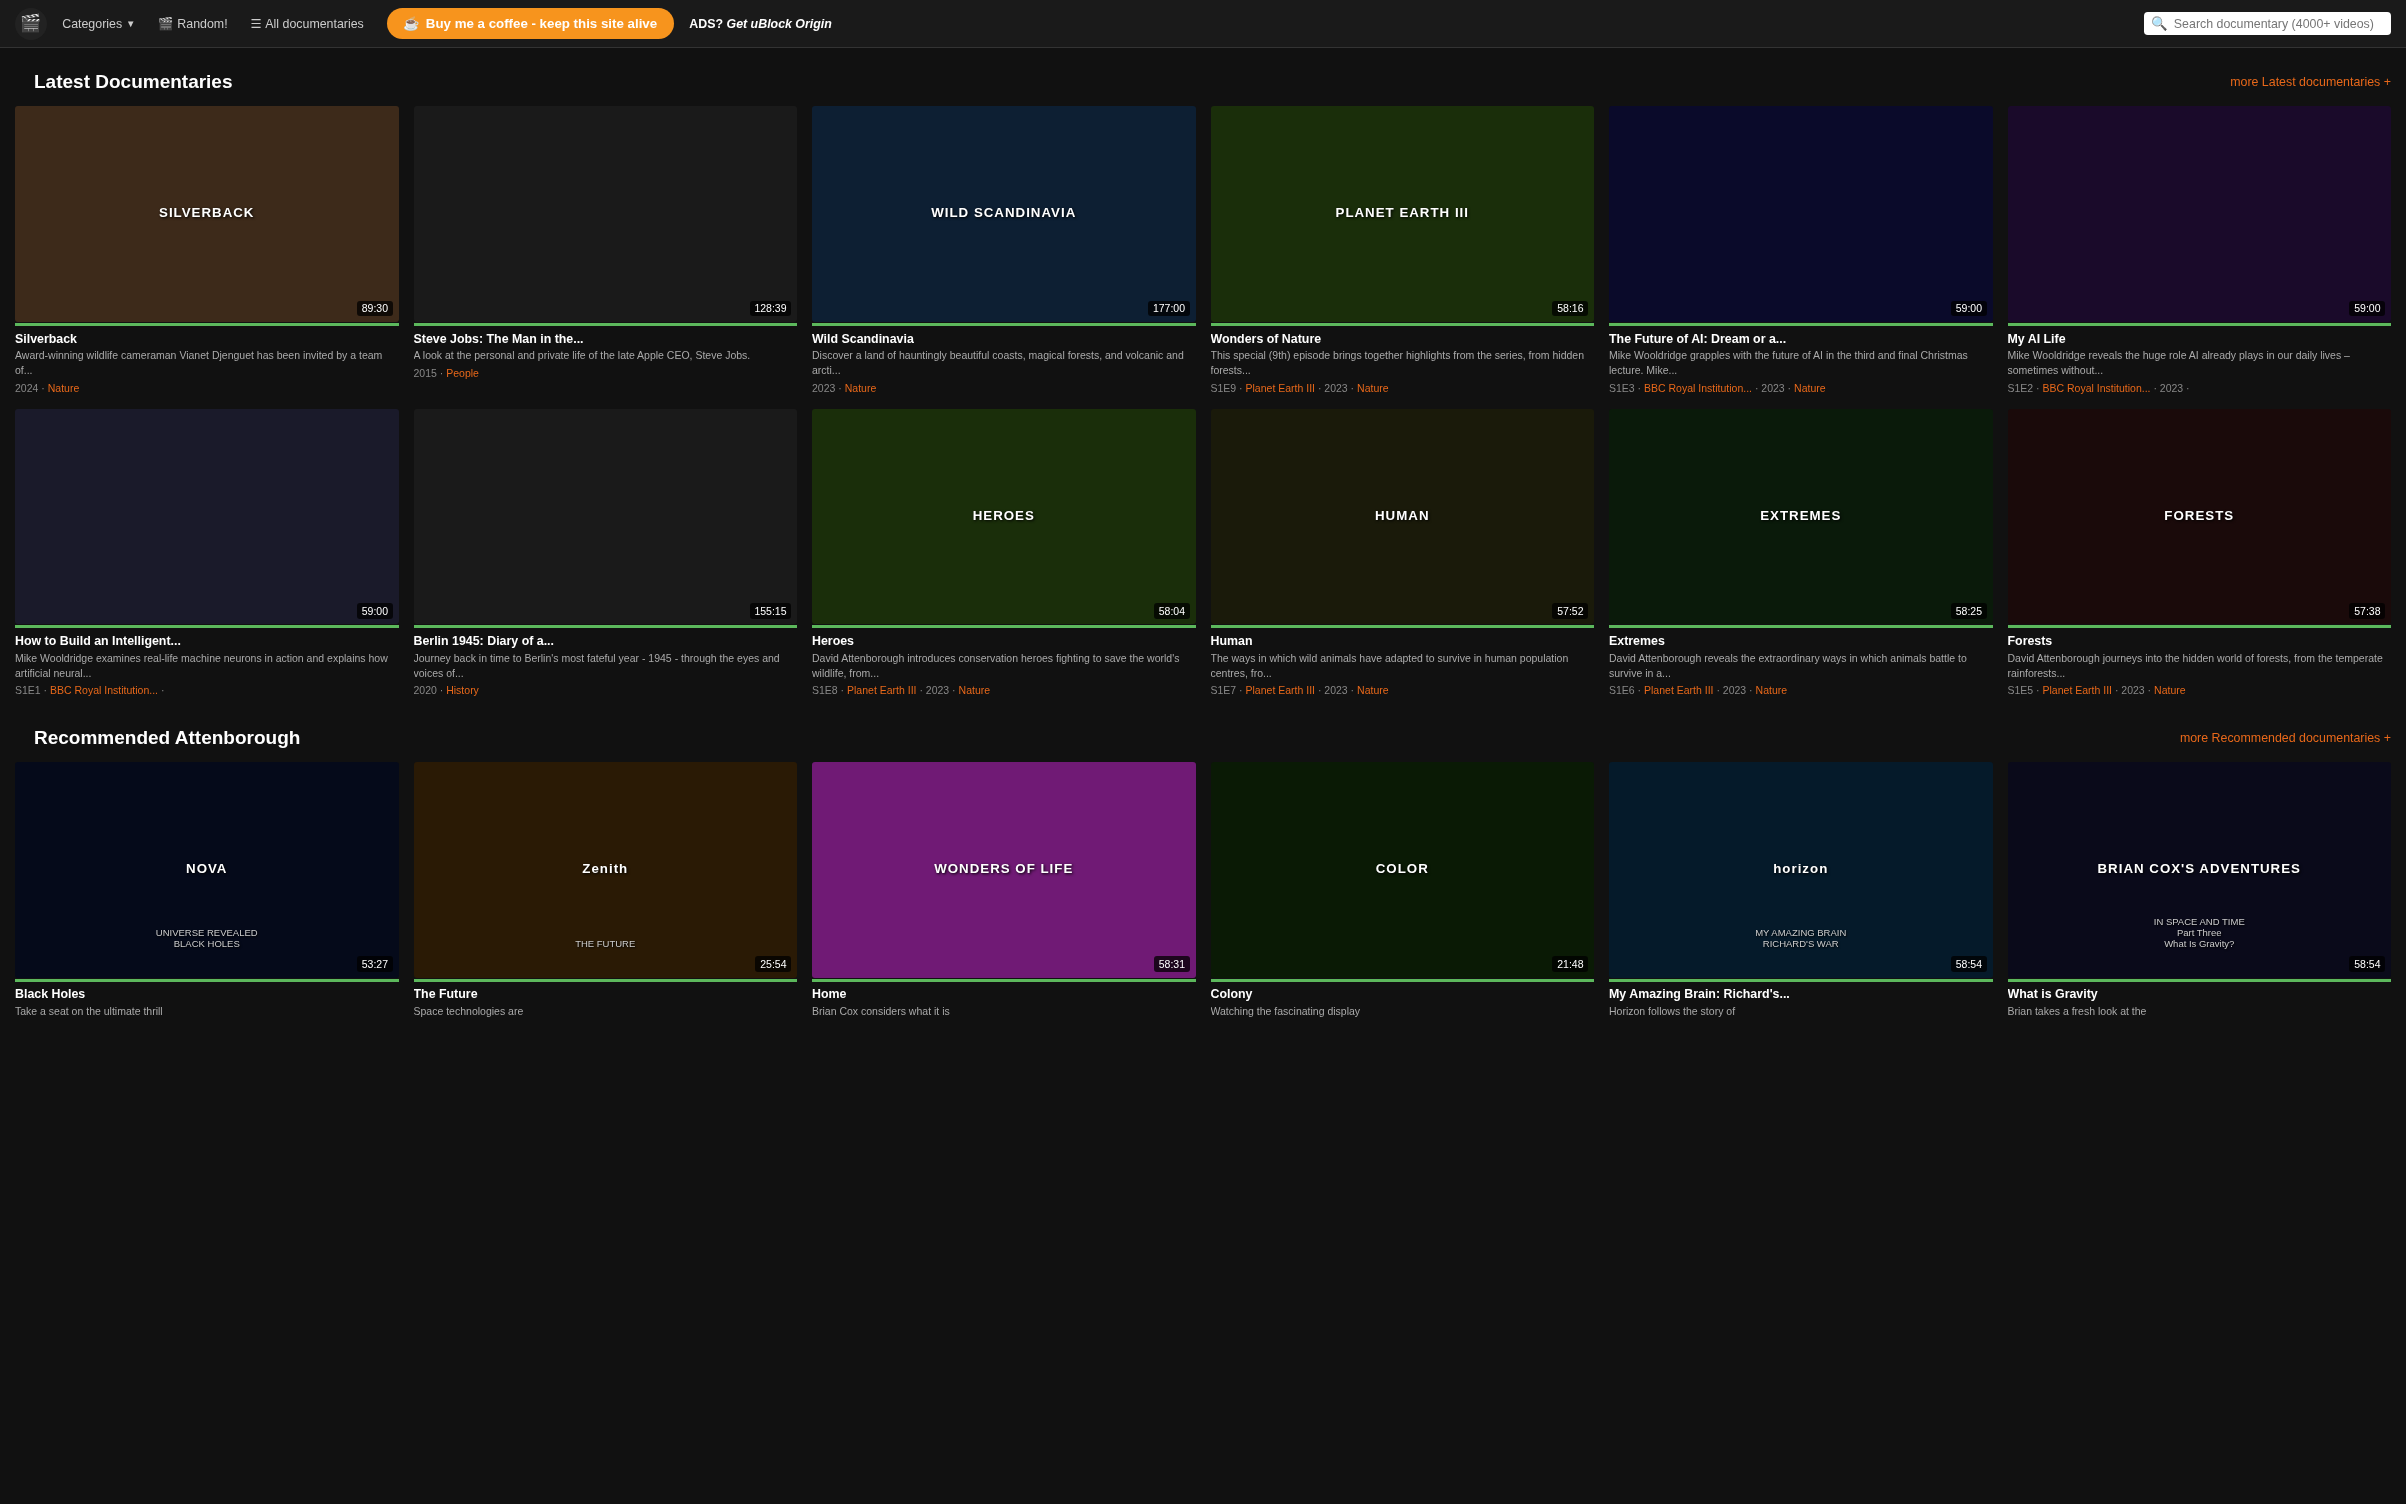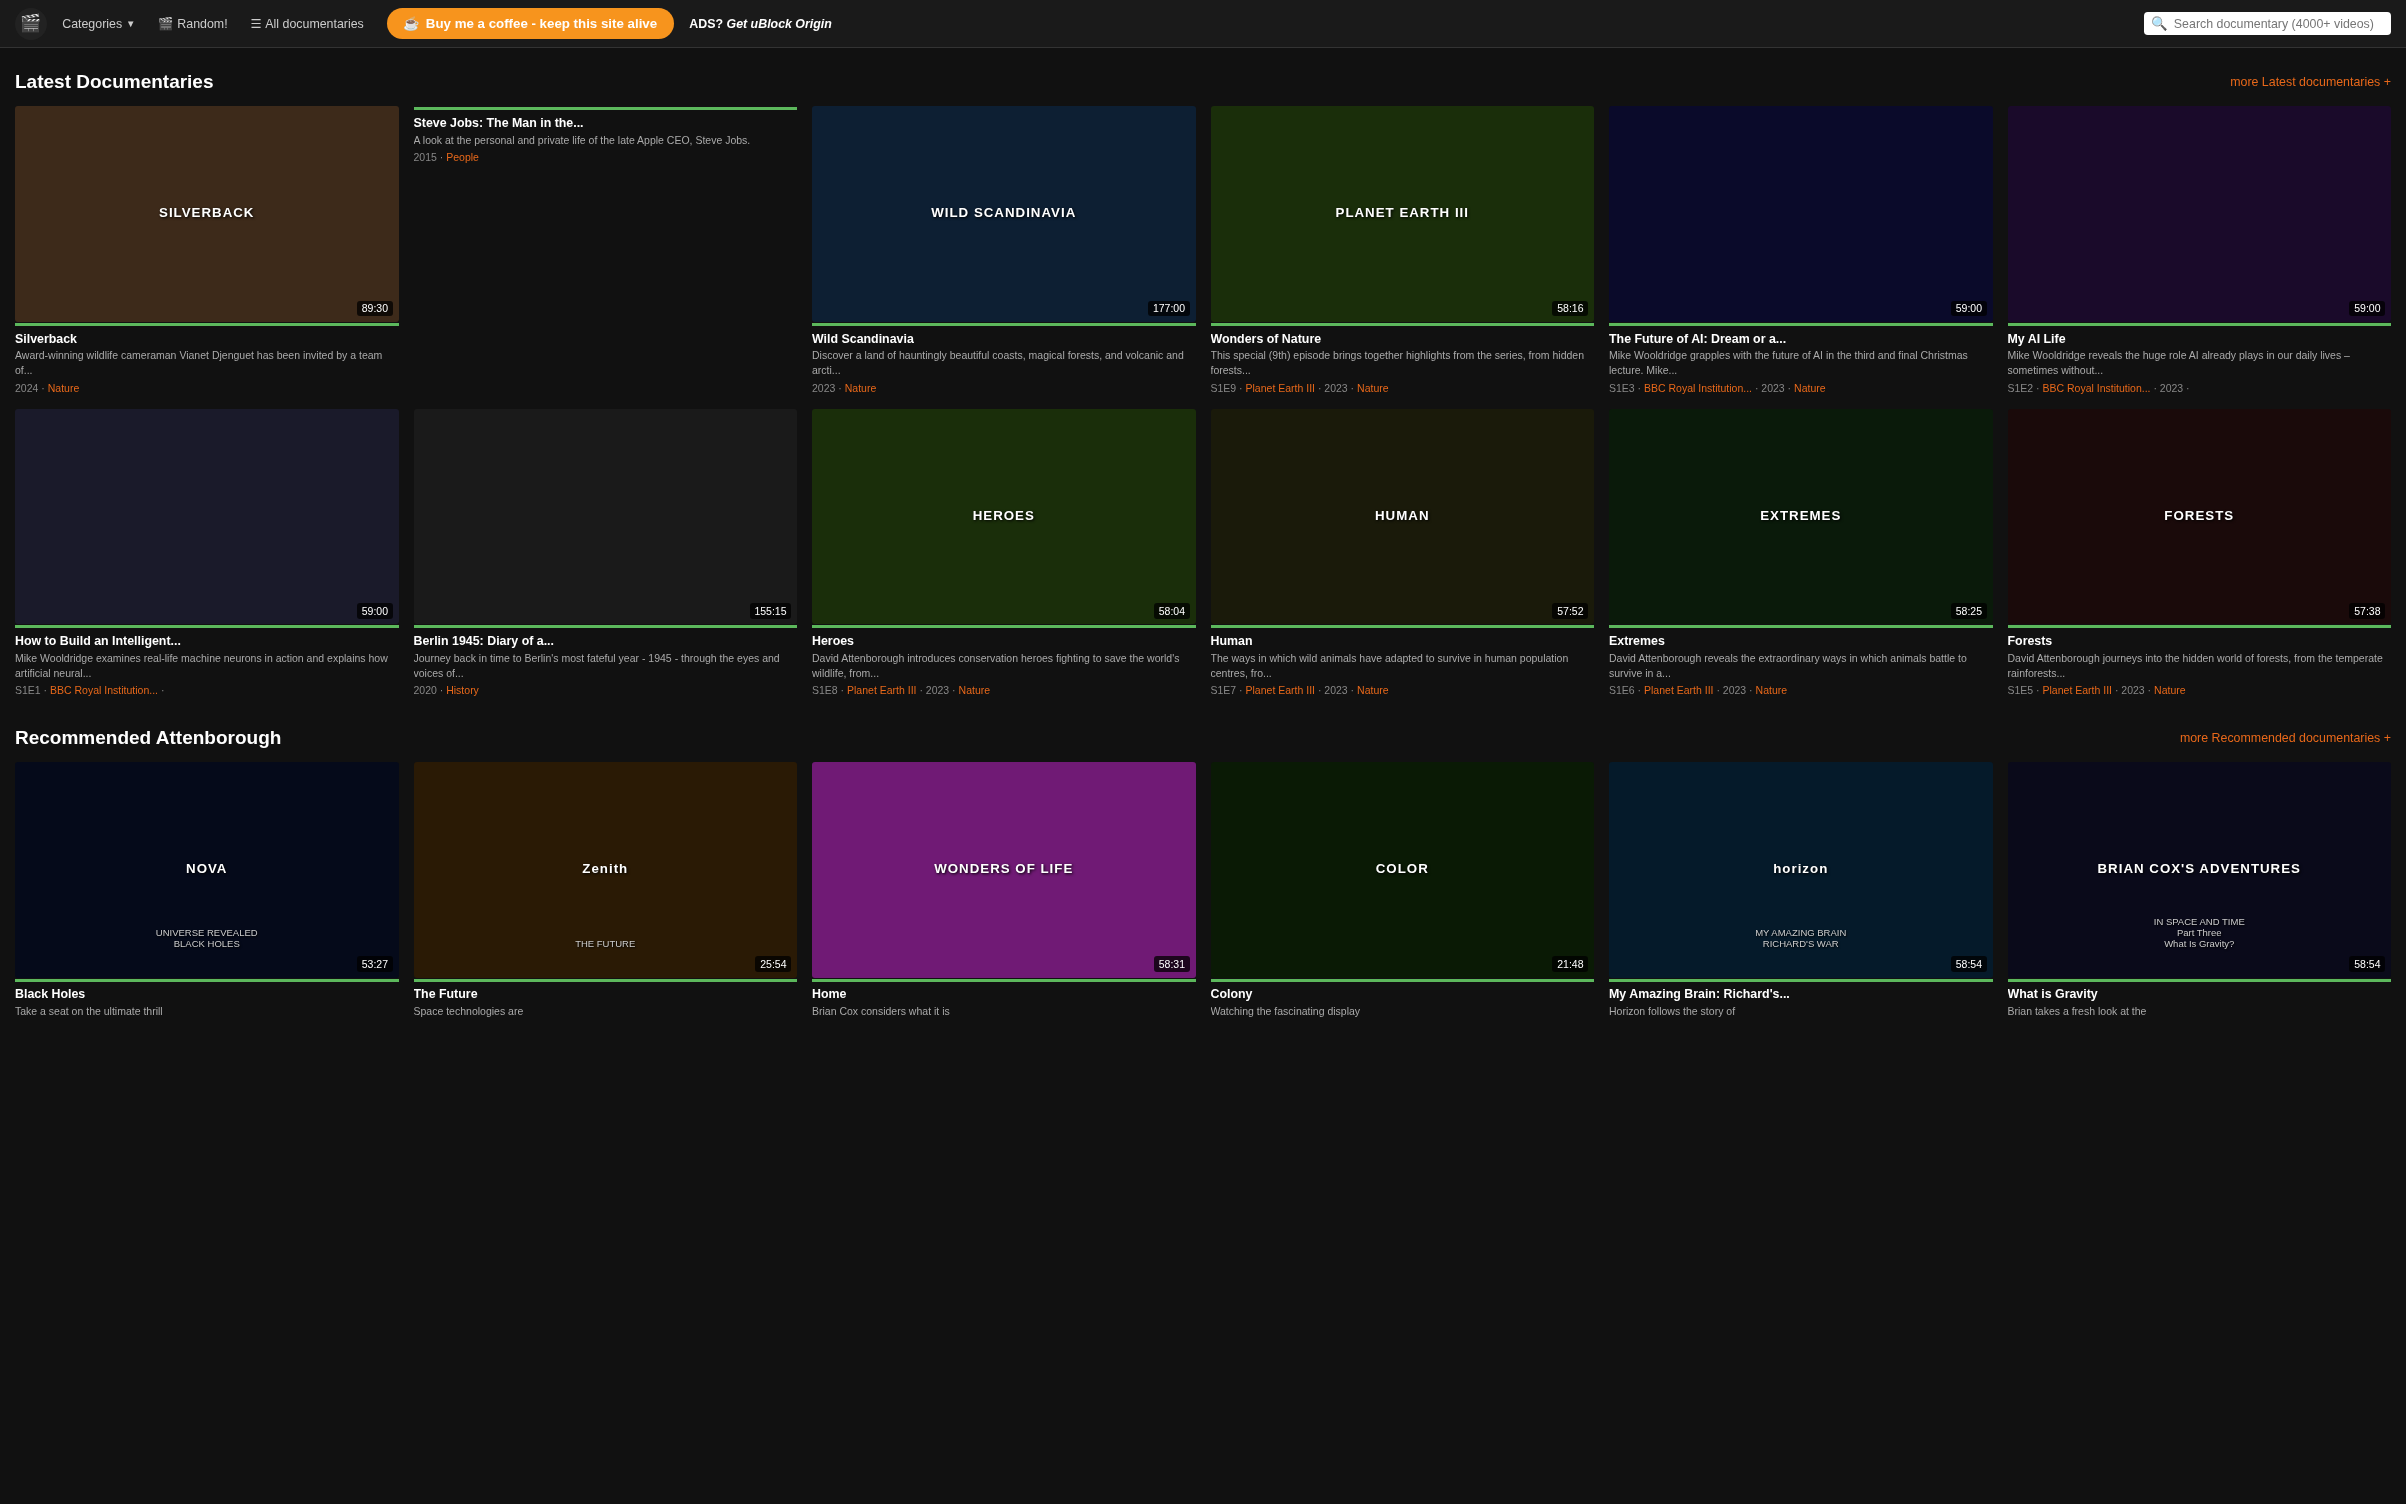--- a/index.html
+++ b/index.html
@@ -35,21 +35,21 @@
       background: #fff; border-radius: 3.8px; padding: 3.8px 7.6px; gap: 5.7px; width: 247px;
     }
     .search-wrap input {
       border: none; outline: none; font-size: 12.4px; width: 100%; color: #333;
     }
     .search-icon { color: #666; font-size: 13.3px; }
 
     
     .section { padding: 23px 15px 7.6px; }
     .section-header {
-      display: flex; justify-content: space-between; align-items: center; margin-bottom: 13.3px;
+      display: flex; justify-content: space-between; align-items: center; margin-bottom: 13.3px; margin-left: 19px;
     }
     .section-title { font-size: 19px; font-weight: bold; color: #fff; }
     .more-link { color: #e8681a; font-size: 12.4px; cursor: pointer; text-decoration: none; }
 
     
     .doc-grid {
       display: grid;
       grid-template-columns: repeat(6, 1fr);
       gap: 15px;
     }
@@ -134,20 +134,23 @@
         <div class="thumb-wrap" style="background: rgb(61, 42, 26);">
           <div class="thumb-toplabel" style="position: absolute; top: 50%; left: 50%; transform: translate(-50%, -60%); font-size: 13.3px; font-weight: bold; color: rgb(255, 255, 255); text-shadow: rgb(0, 0, 0) 1px 1px 2.9px; text-align: center; width: 90%;">SILVERBACK</div>
           <div class="duration">89:30</div>
         </div>
         <div class="green-bar"></div>
         <div class="doc-title">Silverback</div>
         <div class="doc-desc">Award-winning wildlife cameraman Vianet Djenguet has been invited by a team of...</div>
         <div class="doc-meta"><span>2024</span> · <span class="category">Nature</span></div>
       </div>
       <div class="doc-card">
+        <div class="thumb-wrap" style="background: rgb(26, 26, 26);">
+          <div class="duration">128:39</div>
+        </div>
         <div class="green-bar"></div>
         <div class="doc-title">Steve Jobs: The Man in the...</div>
         <div class="doc-desc">A look at the personal and private life of the late Apple CEO, Steve Jobs.</div>
         <div class="doc-meta"><span>2015</span> · <span class="category">People</span></div>
       </div>
       <div class="doc-card">
         <div class="thumb-wrap" style="background: rgb(13, 31, 51);">
           <div class="thumb-toplabel" style="position: absolute; top: 50%; left: 50%; transform: translate(-50%, -60%); font-size: 13.3px; font-weight: bold; color: rgb(255, 255, 255); text-shadow: rgb(0, 0, 0) 1px 1px 2.9px; text-align: center; width: 90%;">WILD SCANDINAVIA</div>
           <div class="duration">177:00</div>
         </div>

